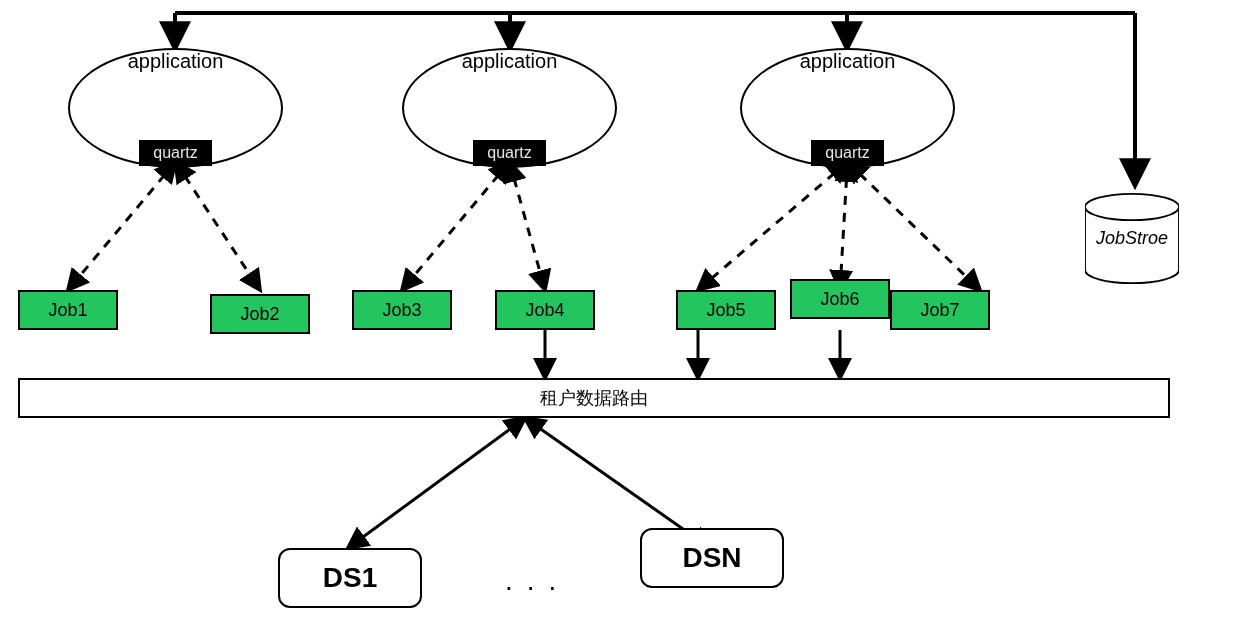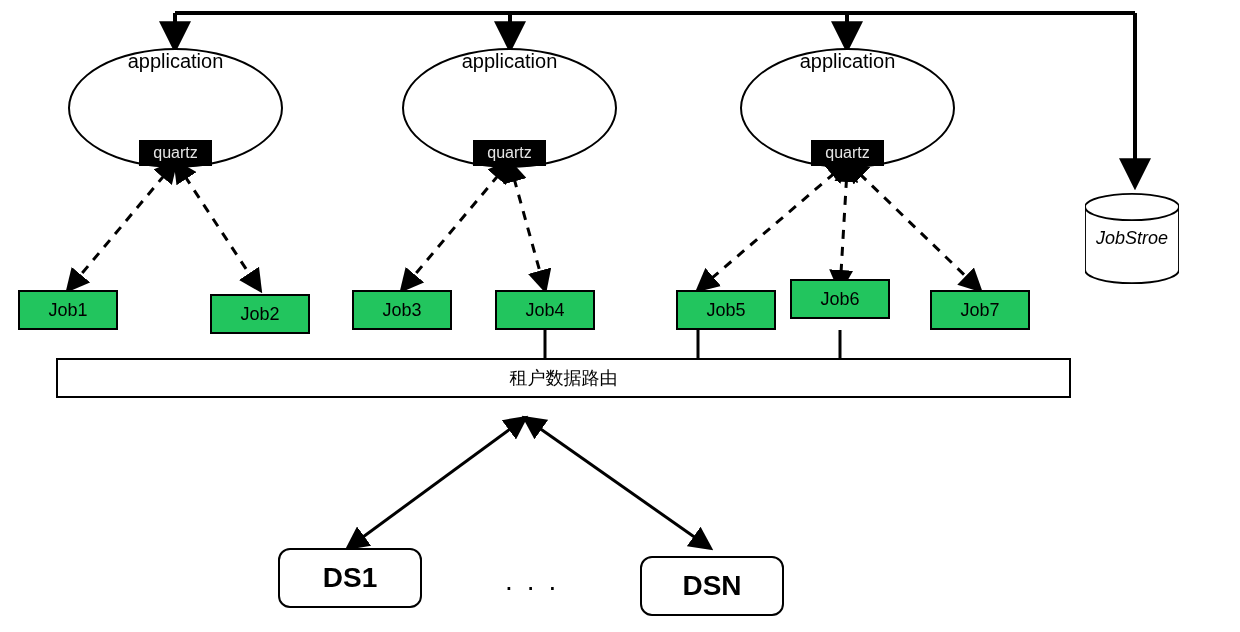--- a/index.html
+++ b/index.html
@@ -143,41 +143,41 @@
     </div>
     <div class="jobbox" style="left: 495px; top: 290px; align-items: center;">
       <span>Job4</span>
     </div>
     <div class="jobbox" style="left: 648px; top: 290px; margin-left: 28px;">
       <span>Job5</span>
     </div>
     <div class="jobbox" style="left: 790px; top: 279px;">
       <span>Job6</span>
     </div>
-    <div class="jobbox" style="left: 930px; top: 290px;">
+    <div class="jobbox" style="left: 890px; top: 290px;">
       <span>Job7</span>
     </div>
   </div>
 
 <div class="cylinder" id="jobstore" style="left: 1085px; top: 191px; width: 94px; height: 95px; font-style: italic;">
   <svg id="cyl-svg" width="100" height="95" viewBox="0 0 100 95">
       <path d="M 0 14 L 0 81 A 50 14 0 0 0 100 81 L 100 14" fill="#fff" stroke="#000" stroke-width="2"></path>
       <ellipse cx="50" cy="14" rx="50" ry="14" fill="#fff" stroke="#000" stroke-width="2"></ellipse>
     </svg>
   <span id="jobstore-label" style="position:absolute;">JobStroe</span>
 </div>
 
-<div class="router" id="router" style="left: 18px; top: 358px; width: 1015px; height: 40px; margin-left: 38px;">
+<div class="router" id="router" style="left: 18px; top: 378px; width: 1152px; height: 40px;">
   <span>租户数据路由</span>
 </div>
 
 <div id="dsboxes">
     <div class="dsbox" style="left: 278px; top: 548px;">
       <span>DS1</span>
     </div>
-    <div class="dsbox" style="left: 640px; top: 556px;">
+    <div class="dsbox" style="left: 640px; top: 528px;">
       <span>DSN</span>
     </div>
   </div>
 
 <div class="dots" id="dots" style="left: 505px; top: 565px;">
   <span>...</span>
 </div>
 
 </body></html>

